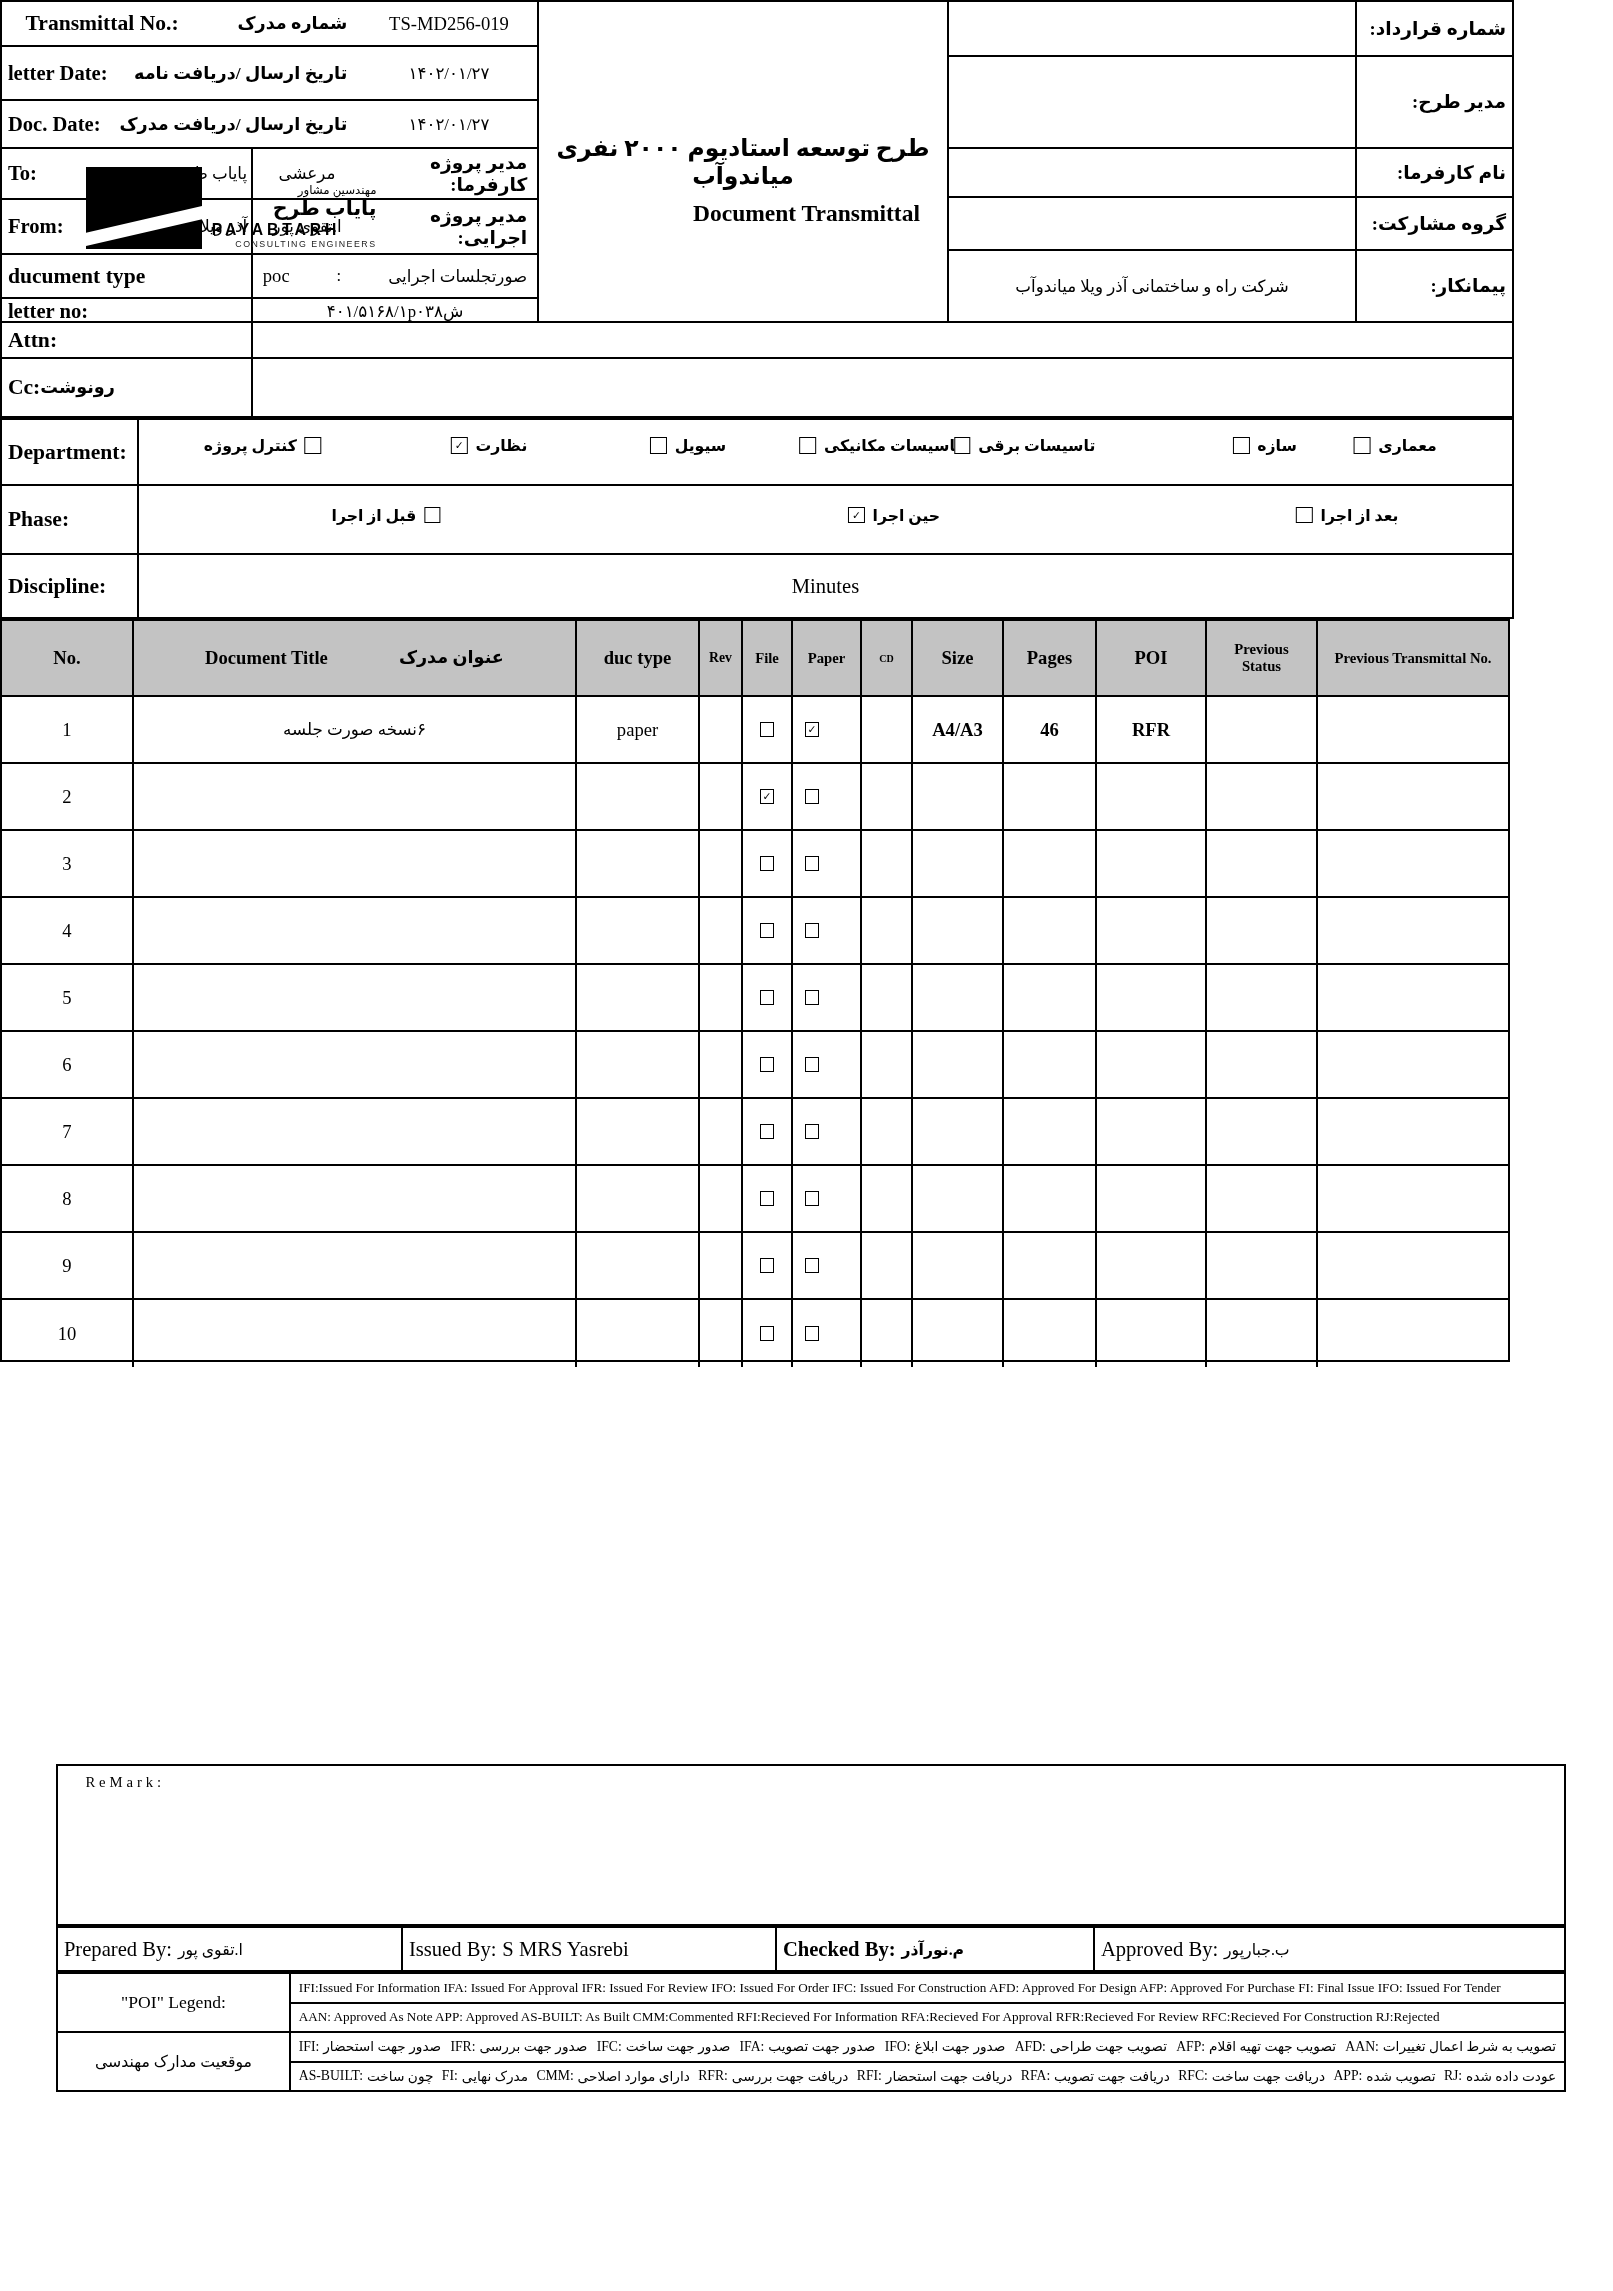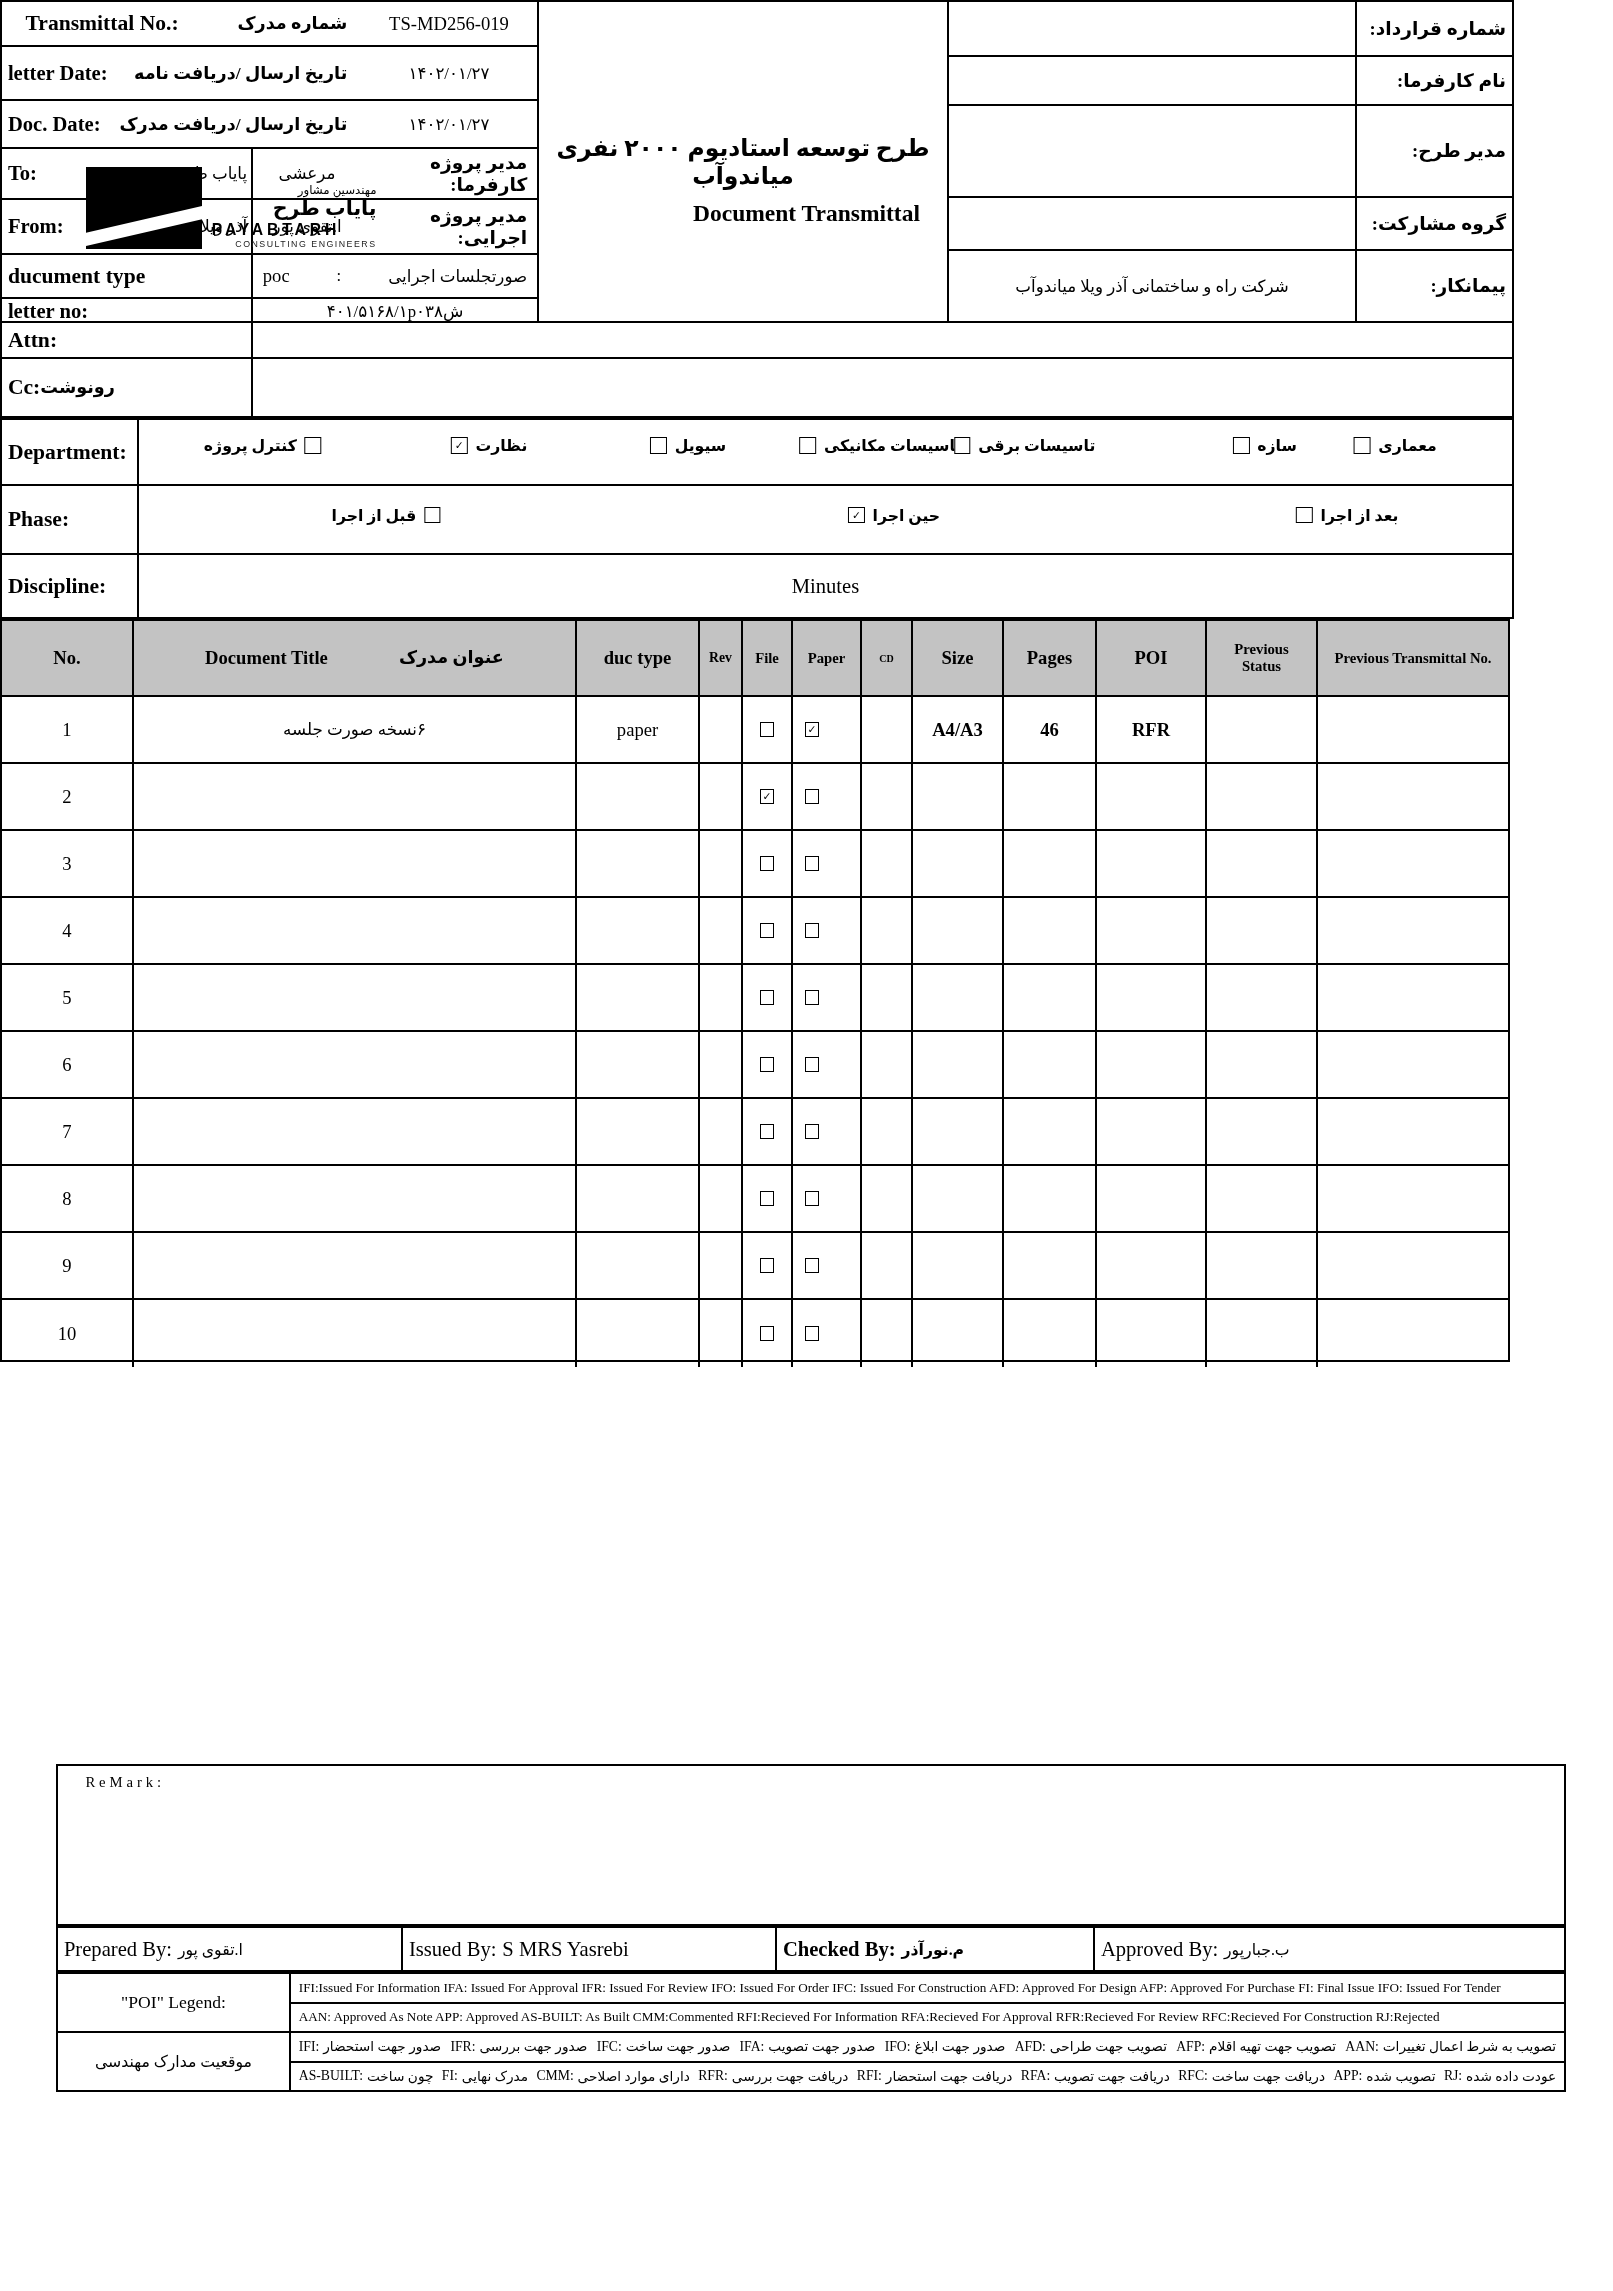--- a/index.html
+++ b/index.html
@@ -179,27 +179,27 @@
 
       <div class="tt-center">
         <div id="projectTitle">طرح توسعه استادیوم ۲۰۰۰ نفری میاندوآب</div>
       </div>
 
       <div class="tt-right">
         <div class="rt-row bb2" style="height:55px">
           <div class="cell rt-val"></div>
           <div class="cell rt-lab">شماره قرارداد:</div>
         </div>
+        <div class="rt-row bb2" style="height:92px">
+          <div class="cell rt-val"></div>
+          <div class="cell rt-lab">مدیر طرح:</div>
+        </div>
         <div class="rt-row bb2" style="height:49px">
           <div class="cell rt-val"></div>
           <div class="cell rt-lab">نام کارفرما:</div>
-        </div>
-        <div class="rt-row bb2" style="height:92px">
-          <div class="cell rt-val"></div>
-          <div class="cell rt-lab">مدیر طرح:</div>
         </div>
         <div class="rt-row bb2" style="height:53px">
           <div class="cell rt-val"></div>
           <div class="cell rt-lab">گروه مشارکت:</div>
         </div>
         <div class="rt-row" style="flex:1">
           <div class="cell rt-val rtl" style="font-size:16.7px">شرکت راه و ساختمانی آذر ویلا میاندوآب</div>
           <div class="cell rt-lab">پیمانکار:</div>
         </div>
       </div>

